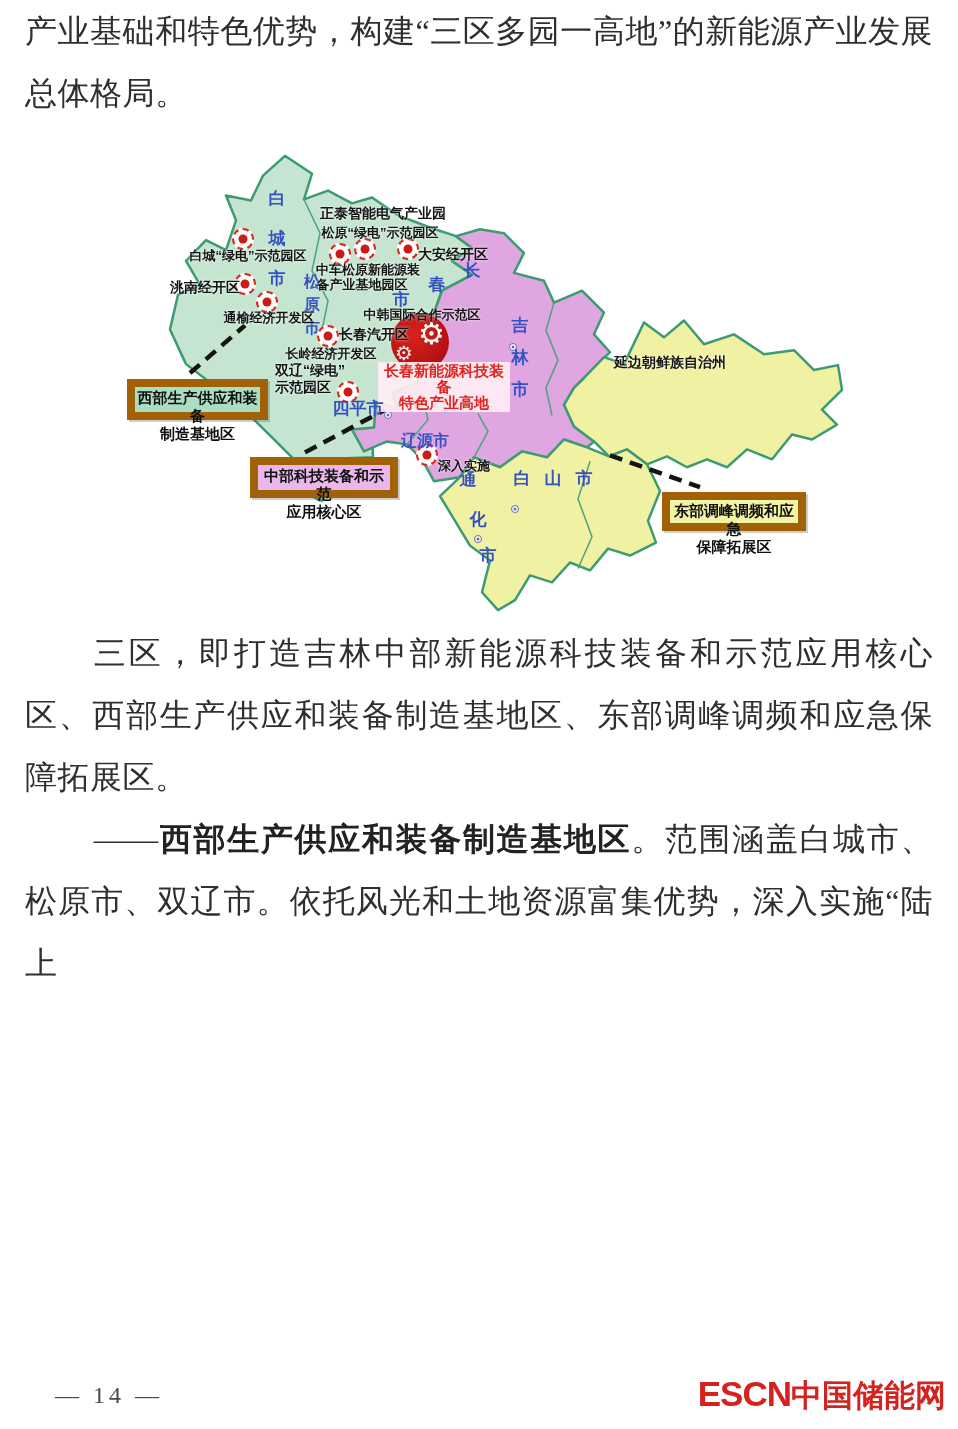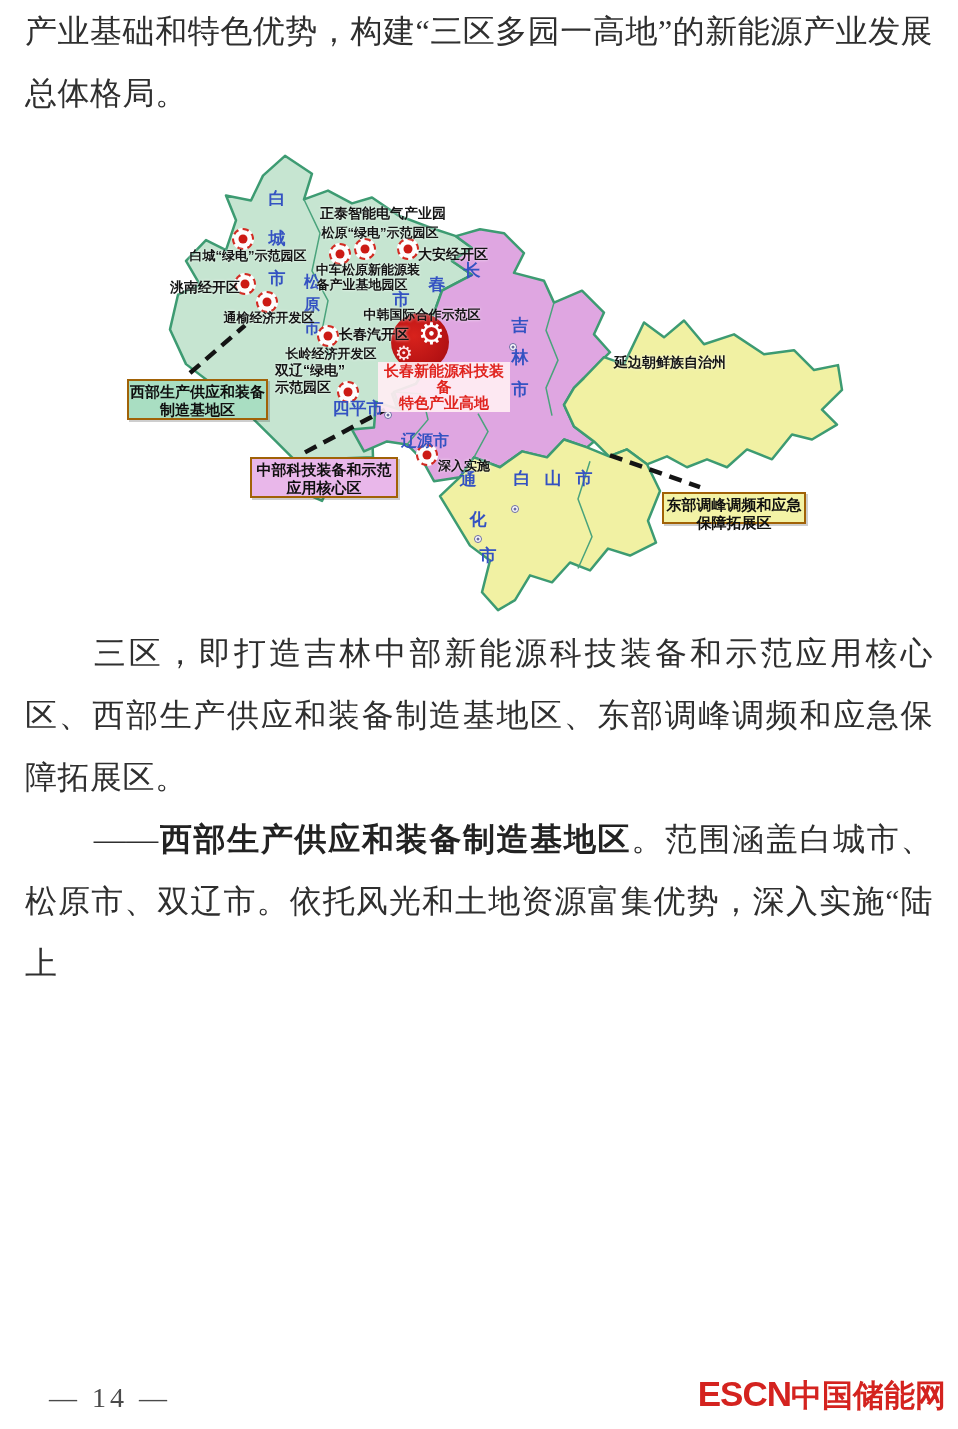--- a/index.html
+++ b/index.html
@@ -64,33 +64,33 @@
   .gear.small { font-size:20px; left:4px; bottom:8px; color:#ffe9ec; }
 
   .hl-label {
     position:absolute; left:278px; top:228px; width:132px;
     background:rgba(255,238,243,.92); padding:1px 2px;
     font-family:"Liberation Sans", sans-serif; font-weight:bold; font-size:15px;
     line-height:16px; color:#e0241f; text-align:center;
   }
 
   .region-box {
-    position:absolute; border:2px solid #a16207; text-align:center;
+    position:absolute; border:8px solid #a16207; text-align:center;
     font-family:"Liberation Sans", sans-serif; font-weight:bold; font-size:15px;
     line-height:18px; color:#101010; padding-top:2px;
     box-shadow:2px 2px 0 rgba(60,60,60,.25);
   }
   .box-west { left:27px; top:245px; width:141px; height:41px; background:#a9dec2; }
   .box-central { left:150px; top:323px; width:148px; height:41px; background:#e9b7ea; }
-  .box-east { left:562px; top:358px; width:144px; height:32px; background:#f3f3a6; }
+  .box-east { left:562px; top:358px; width:144px; height:39px; background:#f3f3a6; }
 
   
   .page-num {
-    position:absolute; left:49px; top:1382px;
-    font-family:"Liberation Serif", serif; font-size:28px; color:#4a4a4a;
+    position:absolute; left:55px; top:1382px;
+    font-family:"Liberation Serif", serif; font-size:24px; color:#4a4a4a;
     letter-spacing:4px;
   }
   .logo {
     position:absolute; right:12px; top:1374px;
     font-family:"Liberation Sans", sans-serif; font-weight:bold;
     color:#d4231f; white-space:nowrap;
   }
   .logo-en { font-size:35px; font-weight:800; letter-spacing:-1px; }
   .logo-cn { font-size:31px; }
 </style>

